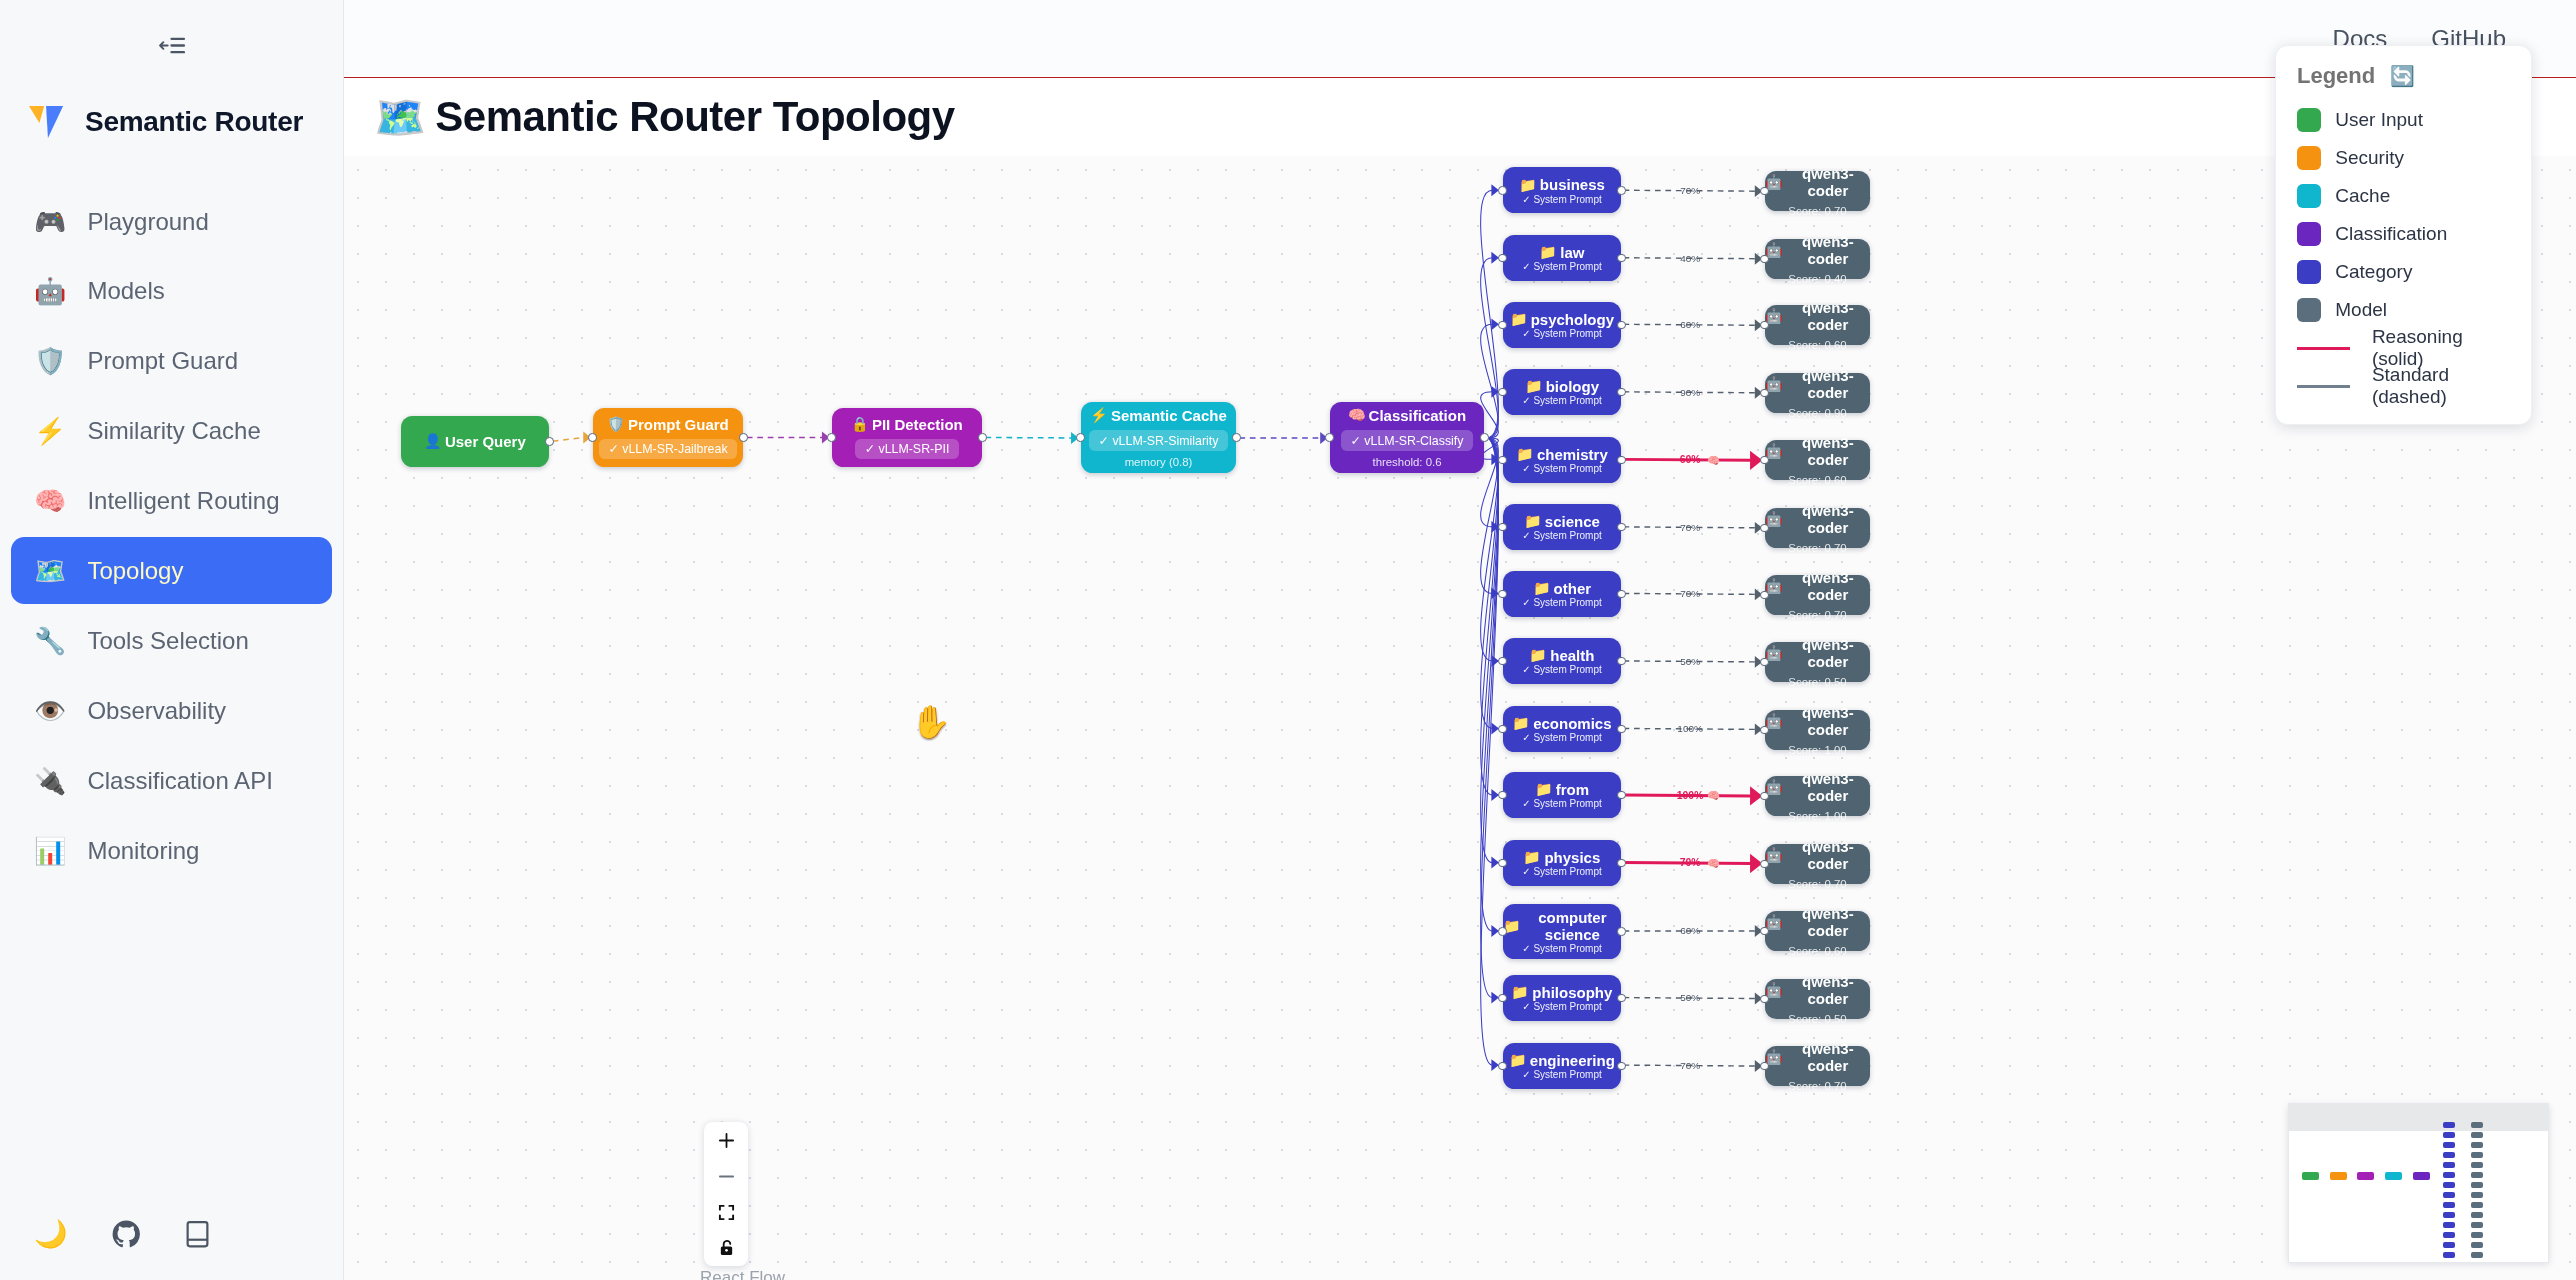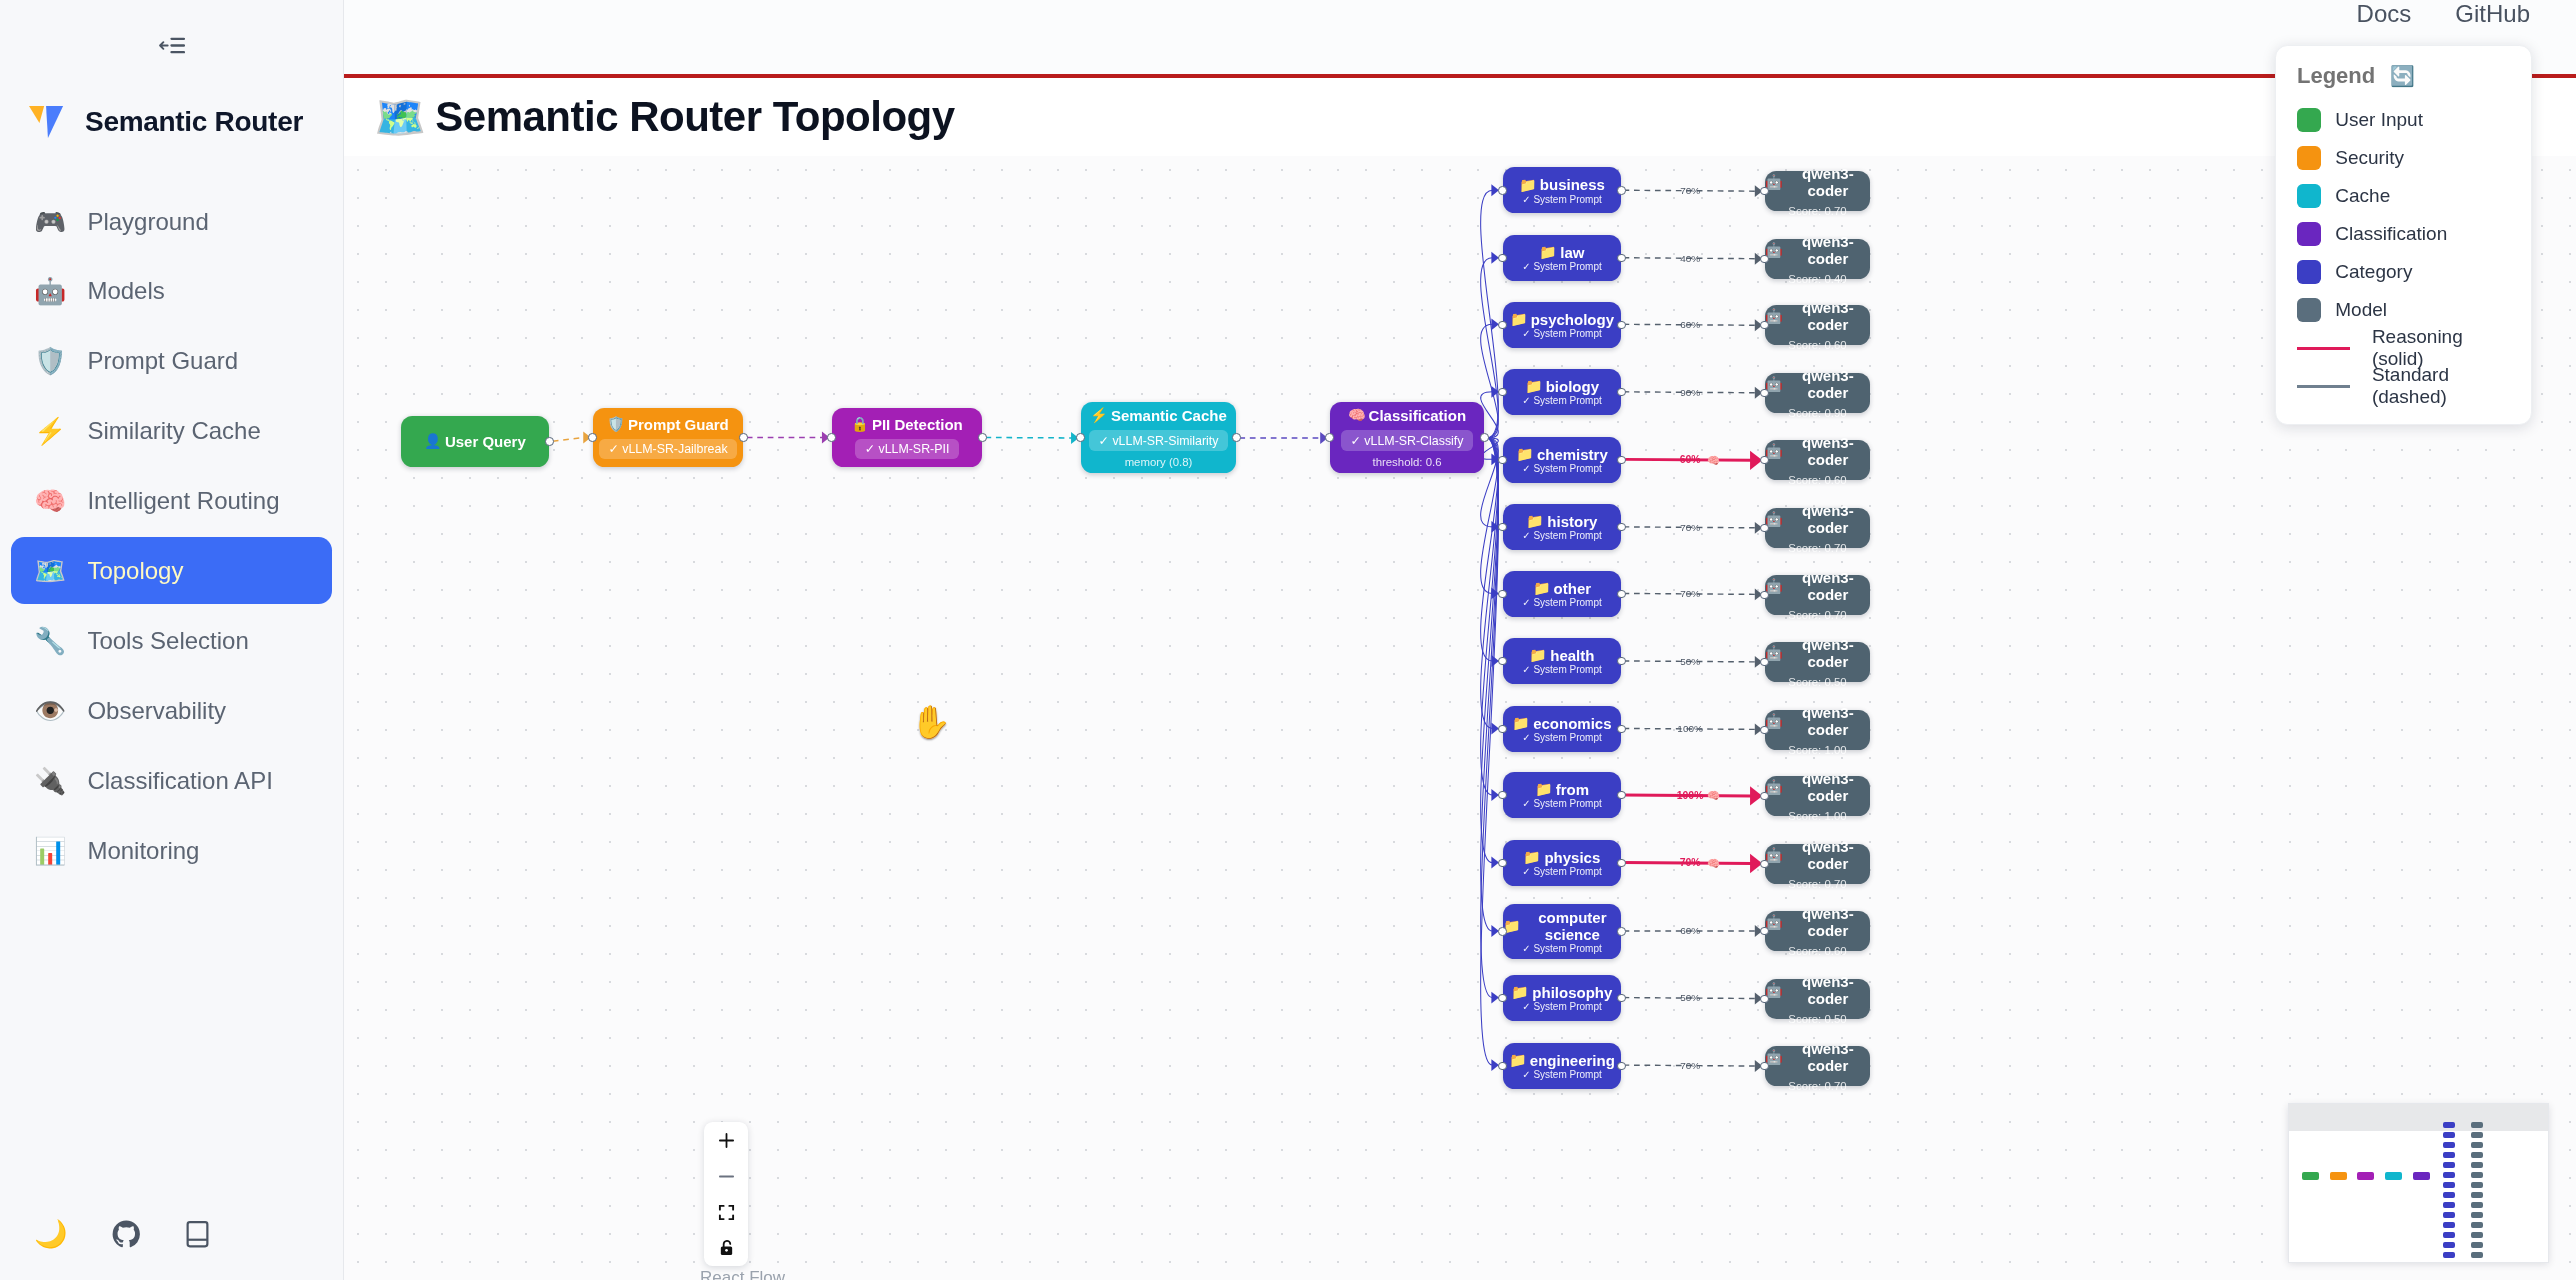--- a/index.html
+++ b/index.html
@@ -42,23 +42,23 @@
     position: absolute; left: 0; bottom: 0; width: 344px; height: 91px;
     display: flex; align-items: center; gap: 44px; padding-left: 34px;
   }
   .side-footer .fico { font-size: 27px; line-height: 1; cursor: pointer; color: #4b5563; display:flex; align-items:center; }
 
   
   #main { position: relative; width: 2232px; height: 1280px; flex: 0 0 2232px; background:#fff; }
 
   #topbar {
     height: 78px; width: 100%;
-    background: #fbfcfd; border-bottom: 4px solid #b91c1c;
-    display: flex; align-items: flex-start; justify-content: flex-end;
-    gap: 44px; padding-right: 46px;
+    background: #fbfcfd; border-bottom: 1px solid #b91c1c;
+    display: flex; align-items: center; justify-content: flex-end;
+    gap: 44px; padding-right: 70px;
   }
   #topbar a { font-size: 24px; color: #495260; text-decoration: none; cursor: pointer; }
 
   #page-head { position: absolute; left: 0; top: 78px; width: 100%; height: 78px;
                display: flex; align-items: center; padding-left: 30px; gap: 25px; }
   #page-head .ttl { font-size: 42px; font-weight: bold; color: #0c1220; letter-spacing:-0.5px;
                     display: flex; align-items: center; gap: 9.5px; }
   #page-head .sub { font-size: 24px; color: #3b4453; padding-top: 5.7px; }
 
   
@@ -462,21 +462,21 @@
             <div class="n-title">
               <span class="em">🤖</span>
               <span>qwen3-coder</span>
             </div>
             <div class="n-meta">Score: 0.60</div>
             <span class="handle l"></span>
           </div>
           <div class="node" style="left: 1159px; top: 348px; width: 118px; height: 46px; background: rgb(59, 62, 196);">
             <div class="n-title">
               <span class="em">📁</span>
-              <span>history</span>
+              <span>science</span>
             </div>
             <div class="n-sub">✓ System Prompt</div>
             <span class="handle l"></span>
             <span class="handle r"></span>
           </div>
           <div class="node" style="left: 1421px; top: 352px; width: 105px; height: 40px; background: rgb(79, 99, 112);">
             <div class="n-title">
               <span class="em">🤖</span>
               <span>qwen3-coder</span>
             </div>

